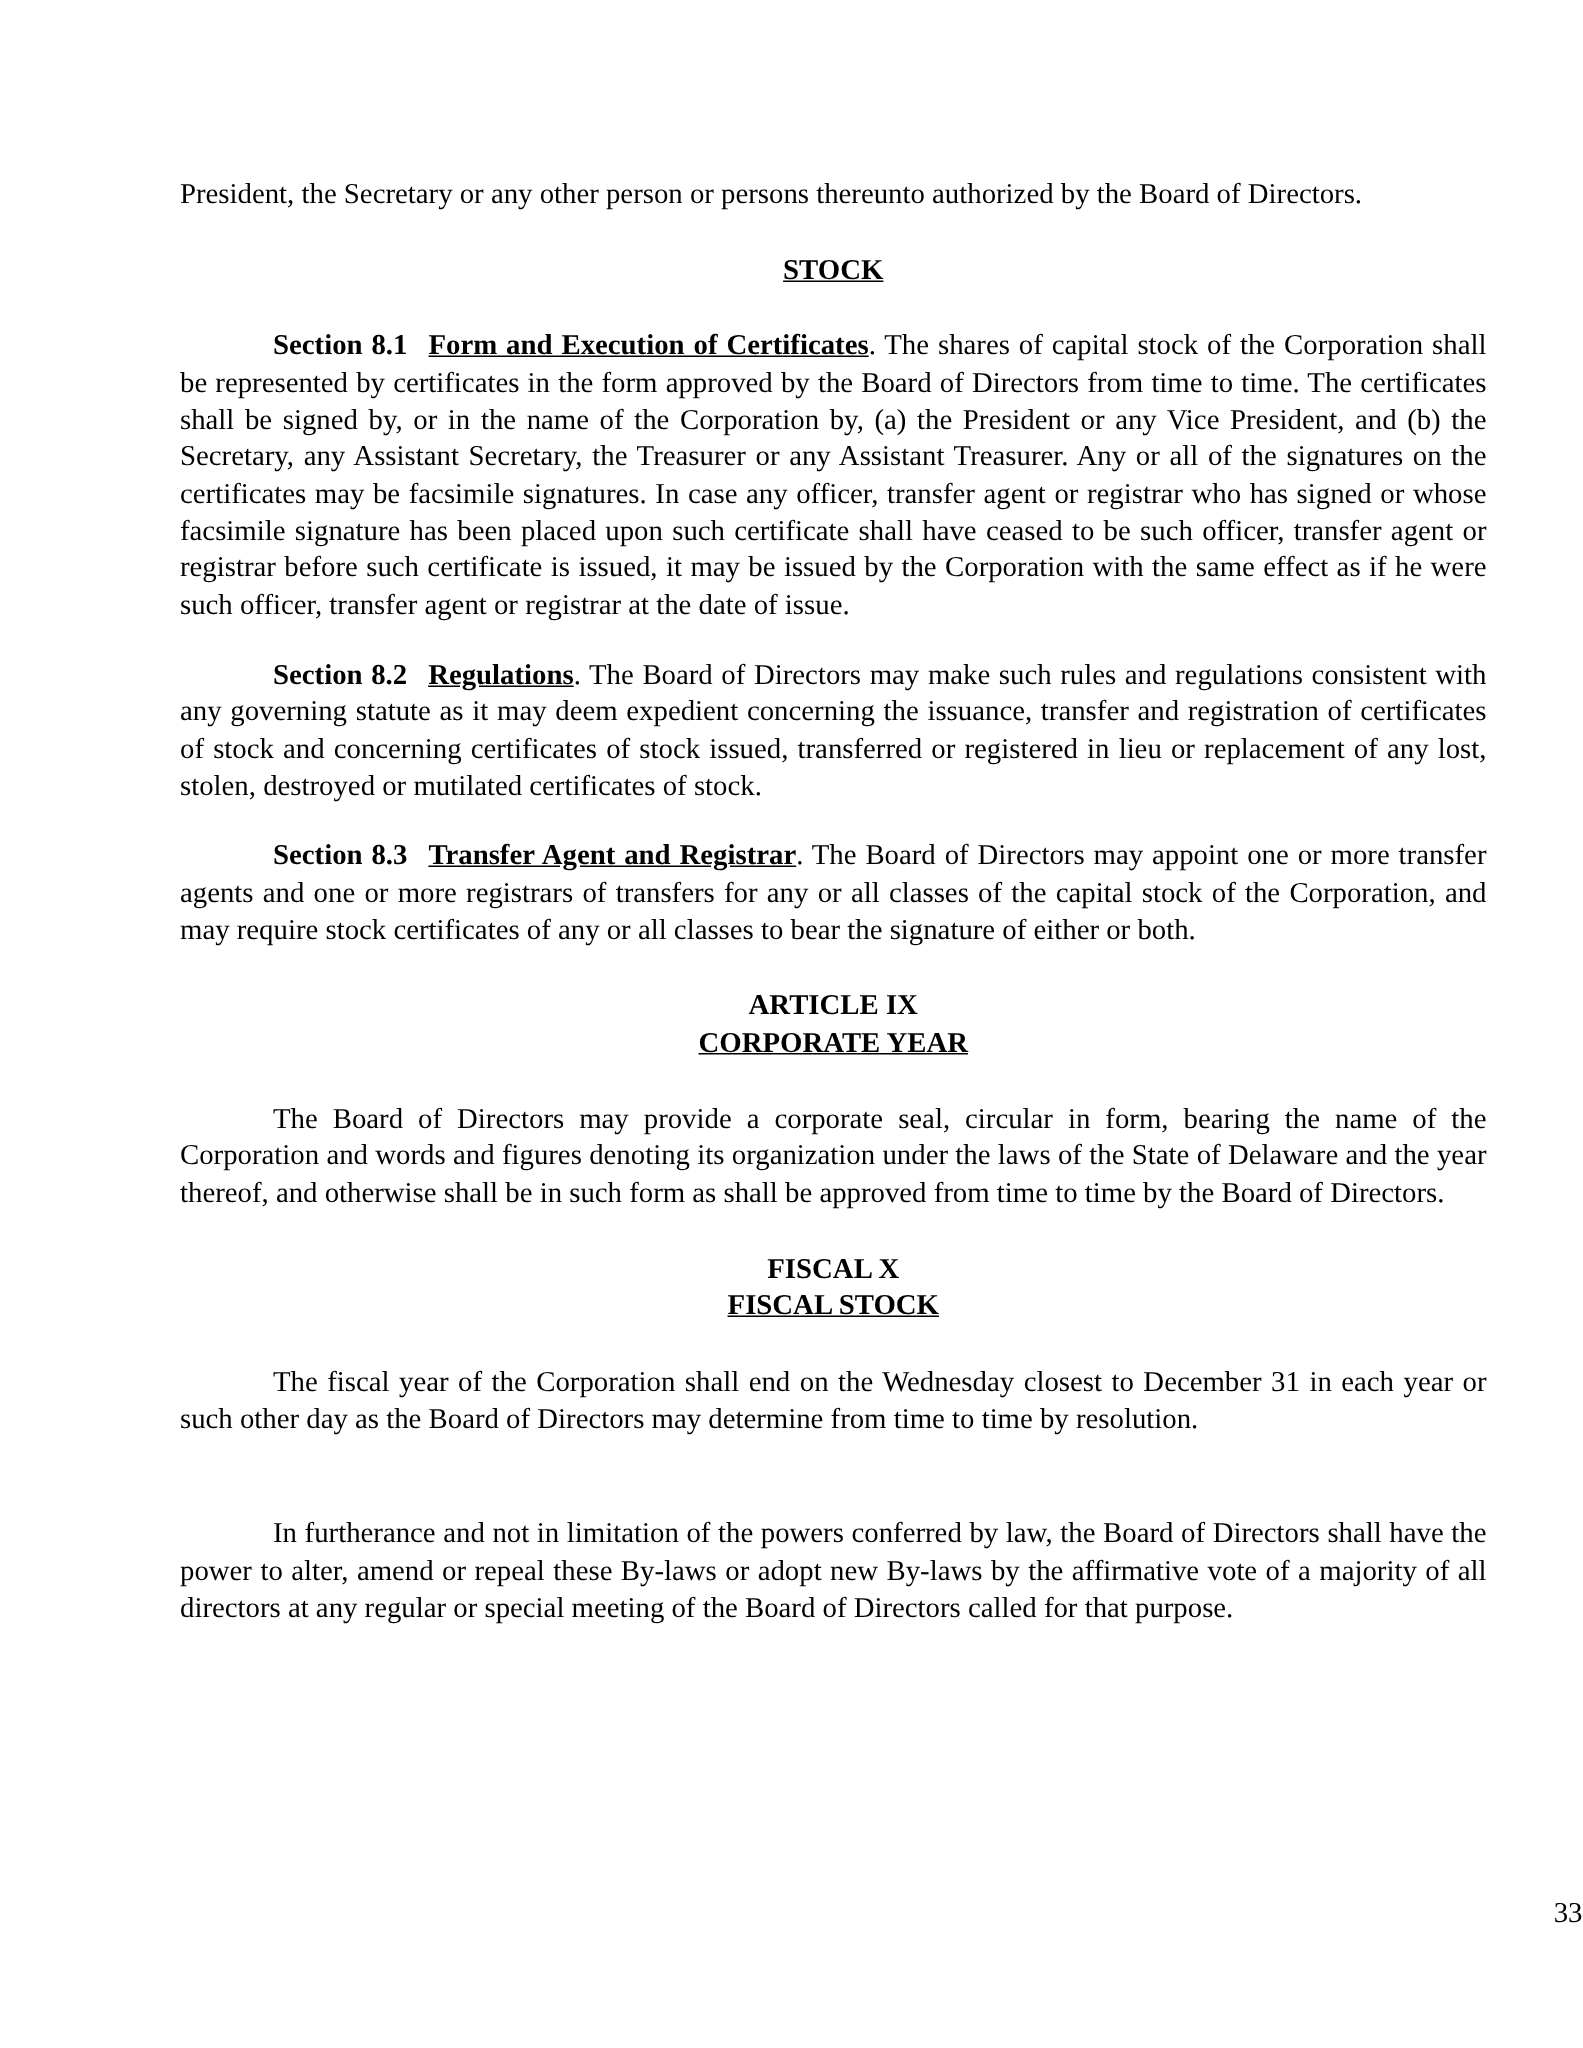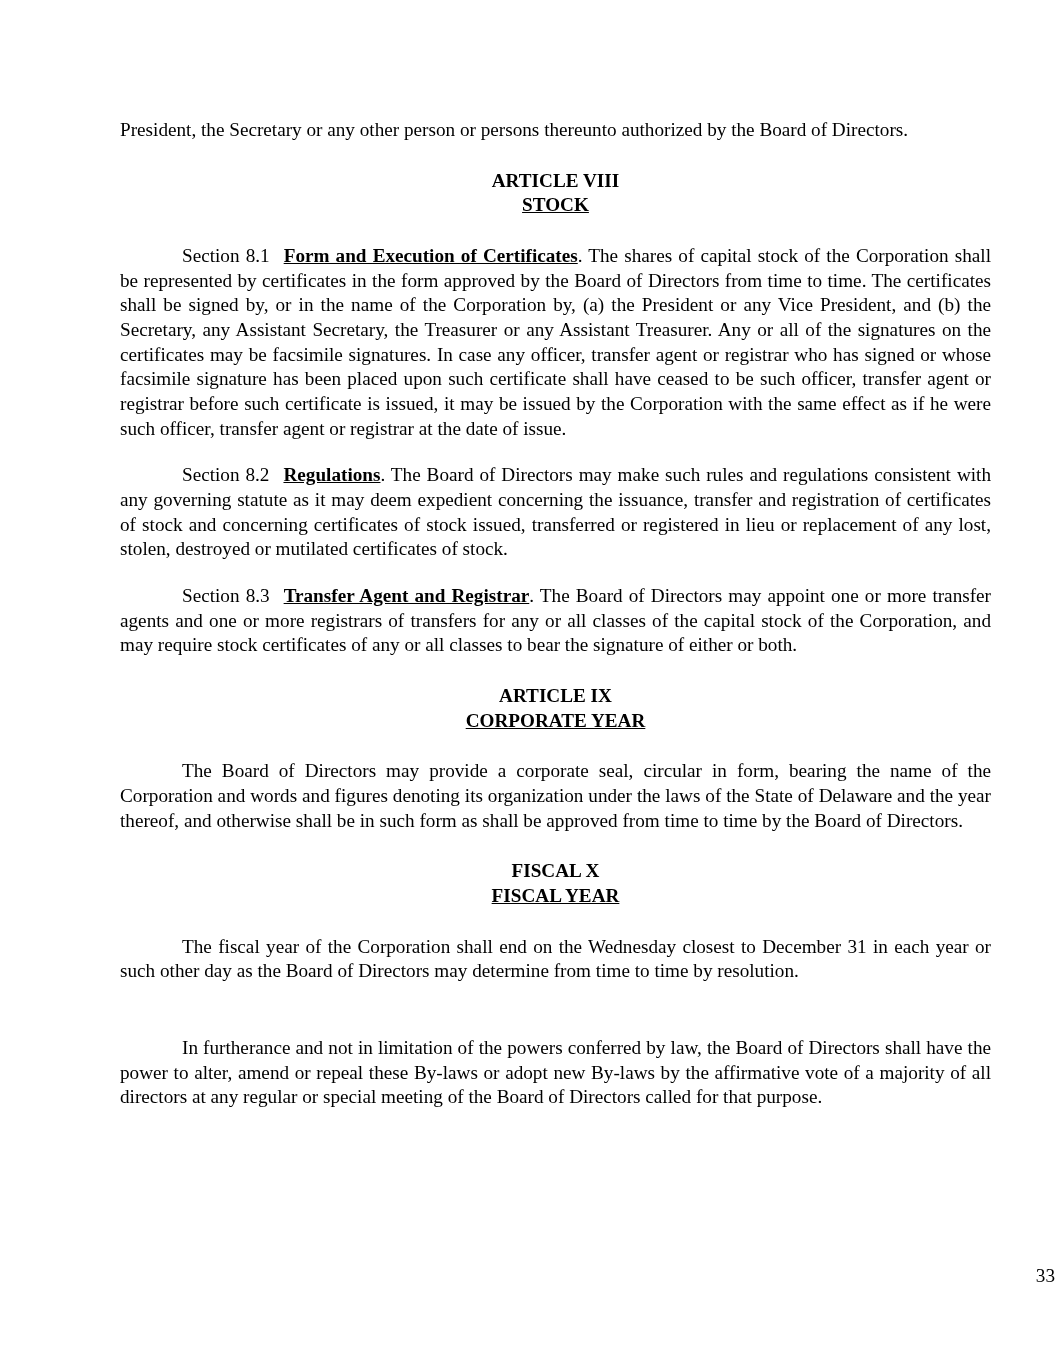--- a/index.html
+++ b/index.html
@@ -43,21 +43,21 @@
     text-align: center;
     font-weight: bold;
     font-size: 19.2px;
     line-height: 1.285;
     margin: 0;
   }
   .heading .underline {
     text-decoration: underline;
   }
   .section-label {
-    font-weight: normal;
+    font-weight: bold;
   }
   .section-title {
     font-weight: bold;
     text-decoration: underline;
   }
   .page-number {
     position: absolute;
     left: 0;
     right: 0;
     bottom: 78px;
@@ -72,21 +72,20 @@
 </head>
 <body>
 
 <div class="page">
 
   <p class="body-text para">President, the Secretary or any other person or persons thereunto authorized by the Board of Directors.</p>
 
   <div class="gap-lg"></div>
 
   <div>
-    <div class="heading">ARTICLE VIII</div>
     <div class="heading"><span class="underline">STOCK</span></div>
   </div>
 
   <div class="gap-lg"></div>
 
   <p class="body-text para indent"><span class="section-label">Section 8.1</span><span class="sp-wide"></span><span class="section-title">Form and Execution of Certificates</span><span>. The shares of capital stock of the Corporation shall be represented by certificates in the form approved by the Board of Directors from time to time. The certificates shall be signed by, or in the name of the Corporation by, (a) the President or any Vice President, and (b) the Secretary, any Assistant Secretary, the Treasurer or any Assistant Treasurer. Any or all of the signatures on the certificates may be facsimile signatures. In case any officer, transfer agent or registrar who has signed or whose facsimile signature has been placed upon such certificate shall have ceased to be such officer, transfer agent or registrar before such certificate is issued, it may be issued by the Corporation with the same effect as if he were such officer, transfer agent or registrar at the date of issue.</span></p>
 
   <div class="gap"></div>
 
   <p class="body-text para indent"><span class="section-label">Section 8.2</span><span class="sp-wide"></span><span class="section-title">Regulations</span><span>. The Board of Directors may make such rules and regulations consistent with any governing statute as it may deem expedient concerning the issuance, transfer and registration of certificates of stock and concerning certificates of stock issued, transferred or registered in lieu or replacement of any lost, stolen, destroyed or mutilated certificates of stock.</span></p>
@@ -103,21 +102,21 @@
   </div>
 
   <div class="gap-lg"></div>
 
   <p class="body-text para indent">The Board of Directors may provide a corporate seal, circular in form, bearing the name of the Corporation and words and figures denoting its organization under the laws of the State of Delaware and the year thereof, and otherwise shall be in such form as shall be approved from time to time by the Board of Directors.</p>
 
   <div class="gap-lg"></div>
 
   <div>
     <div class="heading">FISCAL X</div>
-    <div class="heading"><span class="underline">FISCAL YEAR</span></div>
+    <div class="heading"><span class="underline">FISCAL STOCK</span></div>
   </div>
 
   <div class="gap-lg"></div>
 
   <p class="body-text para indent">The fiscal year of the Corporation shall end on the Wednesday closest to December 31 in each year or such other day as the Board of Directors may determine from time to time by resolution.</p>
 
   <div class="gap-lg"></div>
 
 
   <div class="gap-lg"></div>

